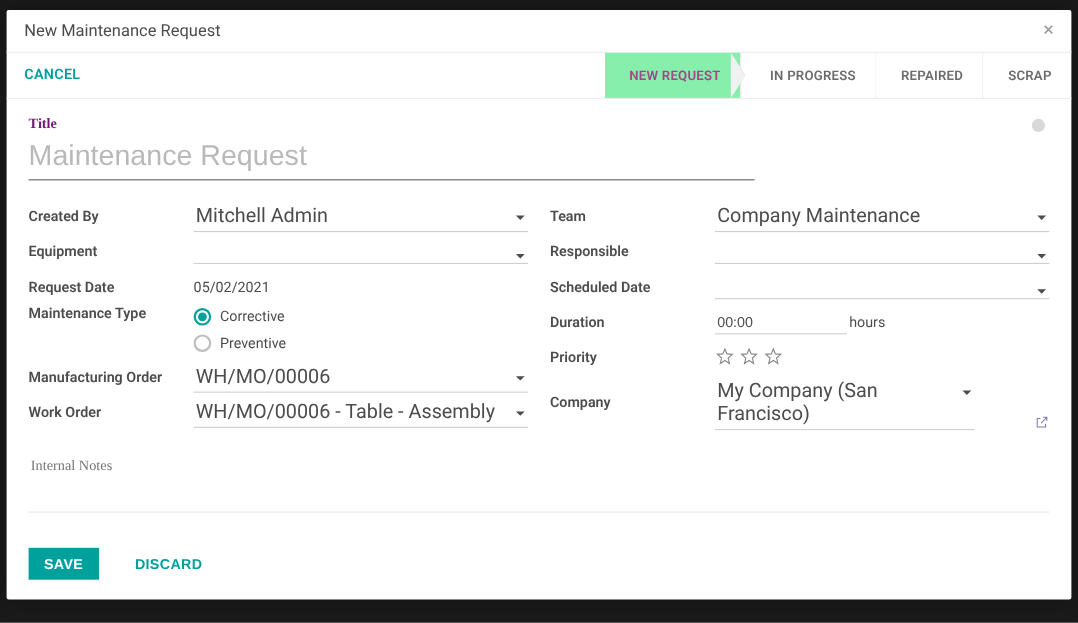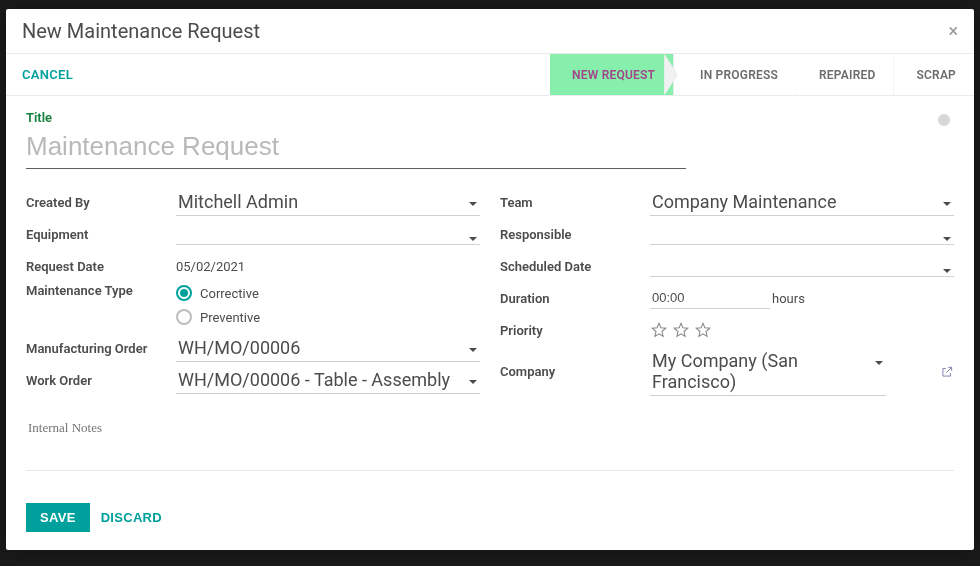--- a/index.html
+++ b/index.html
@@ -1,36 +1,36 @@
 <!DOCTYPE html>
 <html><head>
 <meta charset="utf-8">
 <style>
   * { box-sizing: border-box; }
   html, body { margin:0; padding:0; }
   body { font-family: -apple-system, BlinkMacSystemFont, "Segoe UI", Roboto, Helvetica, Arial, sans-serif; font-size:13px; color:#4c4c4c; background:#1a1a1a; }
   .viewport { width:980px; height:566px; background:#1a1a1a; position:relative; }
   .dialog { position:absolute; top:9px; left:6px; right:6px; background:#fff; border-radius:2px; box-shadow:0 0 20px rgba(0,0,0,0.3); }
   .dlg-header { display:flex; align-items:center; justify-content:space-between; padding:10px 16px; border-bottom:1px solid #e9ecef; }
-  .dlg-title { font-size:20px; color:#4c4c4c; }
+  .dlg-title { font-size:15px; color:#4c4c4c; }
   .close-x { font-size:18px; color:#999; cursor:pointer; line-height:1; }
   .actions-bar { display:flex; align-items:center; justify-content:space-between; padding:0 0 0 16px; border-bottom:1px solid #e9ecef; height:42px;gap:22px; }
   .cancel-link { color:#00a09d; font-weight:600; font-size:13px; letter-spacing:0.3px; }
   .stages { display:flex; align-items:stretch; height:100%; }
   .stage { position:relative; display:flex; align-items:center; padding:0 18px 0 22px; font-size:12px; font-weight:600; color:#6c6c6c; border-left:1px solid #e9ecef; letter-spacing:0.2px; }
   .stage.first { border-left:none; }
   .stage.active { background:#86efac; color:#a24689; }
   .stage.active::after { content:""; position:absolute; right:-9px; top:0; bottom:0; width:18px; height:100%; background:#f1f1f1; clip-path: polygon(0 0, 70% 50%, 0 100%); z-index:1; }
   .stage.active::before { content:""; position:absolute; right:-10.5px; top:0; bottom:0; width:19px; height:100%; background:#e9ecef; clip-path: polygon(0 0, 70% 50%, 0 100%); z-index:0; }
   .stage.after-active { padding-left:26px; }
   .stage:not(.active):not(.first):not(.after-active)::before { content:""; position:absolute; left:-1px; top:0; bottom:0; width:10px; background:#fff; clip-path: polygon(0 0, 100% 50%, 0 100%); }
 
   .form-body { padding:14px 20px 16px 20px; }
   .title-block { position:relative; margin-bottom:14px; }
-  .title-label { font-weight:600; color:#15803d; font-size:13px; margin-bottom:4px; }
+  .title-label { font-weight:600; color:#701a75; font-size:13px; margin-bottom:4px;font-family:Liberation Serif, serif; }
   .title-input { width:660px; border:none; border-bottom:1px solid #5f5f5f; font-size:26px; padding:2px 0 6px 0; background:transparent; color:#333; }
   .title-input::placeholder { color:#b9b9b9; }
   .kanban-dot { position:absolute; right:4px; top:4px; width:12px; height:12px; border-radius:50%; background:#d8d8d8; }
 
   .cols { display:flex; gap:20px; margin-top:18px; }
   .col { flex:1; }
   .row { display:flex; align-items:center; min-height:30px; margin-bottom:2px; }
   .lbl { width:150px; font-weight:600; color:#4c4c4c; font-size:13px; }
   .fld { flex:1; position:relative; }
   .m2o { display:flex; align-items:center; border-bottom:1px solid #cfcfcf; padding:3px 16px 3px 2px; min-height:22px; font-size:18px; color:#4c4c4c; position:relative; cursor:text; }
@@ -48,21 +48,21 @@
   .stars { display:flex; gap:4px; padding-top:2px; }
   .star svg { width:18px; height:18px; fill:none; stroke:#888; stroke-width:1.4; }
   .ext-link { margin-left:6px; display:inline-flex; }
   .ext-link svg { width:14px; height:14px; fill:none; stroke:#7c7bad; stroke-width:1.6; }
   .company-row .m2o { flex:1; }
 
   .notes-row { margin-top:18px; }
   .notes-input { width:100%; border:none; color:#0f766e; font-size:13px; padding:4px 2px; background:transparent;font-family:Liberation Serif, serif; }
   .hr { border:none; border-top:1px solid #e6e6e6; margin:30px 0 0 0; }
 
-  .footer { padding:16px 15px 18px 20px; display:flex; align-items:center; gap:5px; }
+  .footer { padding:16px 15px 18px 20px; display:flex; align-items:center; gap:27px; }
   .btn-primary { background:#00a09d; color:#fff; border:none; padding:7px 14px; font-weight:600; font-size:13px; letter-spacing:0.3px; cursor:pointer; }
   .btn-link { color:#00a09d; font-weight:600; font-size:13px; background:none; border:none; cursor:pointer; letter-spacing:0.3px; }
 </style>
 </head>
 <body>
 
 <div class="viewport">
   <div class="dialog">
 
     <div class="dlg-header">
@@ -225,21 +225,21 @@
                     </svg></span>
                 <span class="star"><svg viewBox="0 0 24 24">
                       <path d="M12 3 L14.5 9 L21 9.5 L16 14 L17.5 20.5 L12 17 L6.5 20.5 L8 14 L3 9.5 L9.5 9 Z"></path>
                     </svg></span>
               </div>
             </div>
           </div>
 
           <div class="row company-row">
             <div class="lbl">Company</div>
-            <div class="fld" style="display:flex;align-items:center;gap:48px;">
+            <div class="fld" style="display:flex;align-items:flex-end;gap:48px;">
               <div class="m2o" style="flex:1;">
                 <span>My Company (San Francisco)</span>
                 <span class="caret"><svg viewBox="0 0 10 10">
                       <path d="M1 3 L5 7 L9 3 Z"></path>
                     </svg></span>
               </div>
               <span class="ext-link">
                 <svg viewBox="0 0 24 24">
                     <path d="M14 4 H20 V10 M20 4 L11 13 M18 14 V19 H5 V6 H10"></path>
                   </svg>

